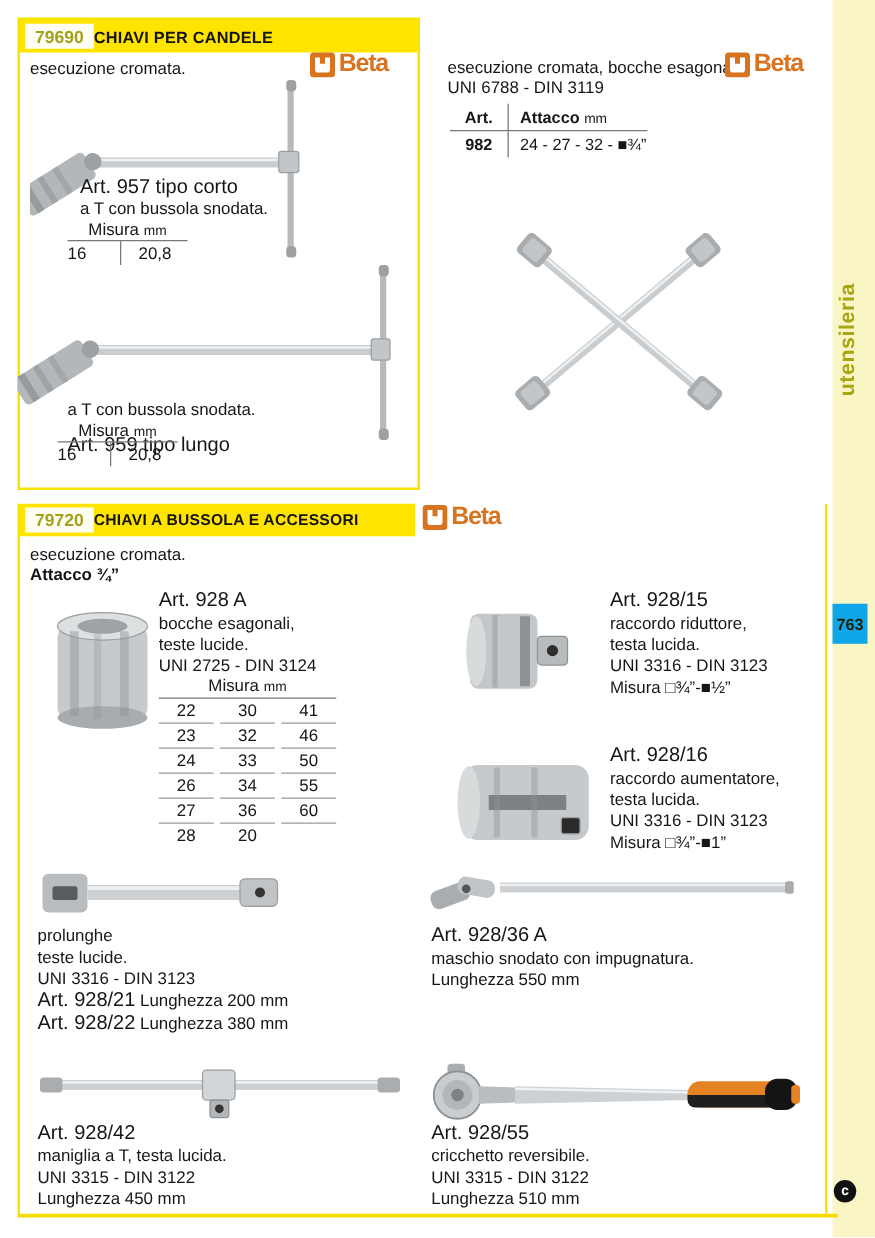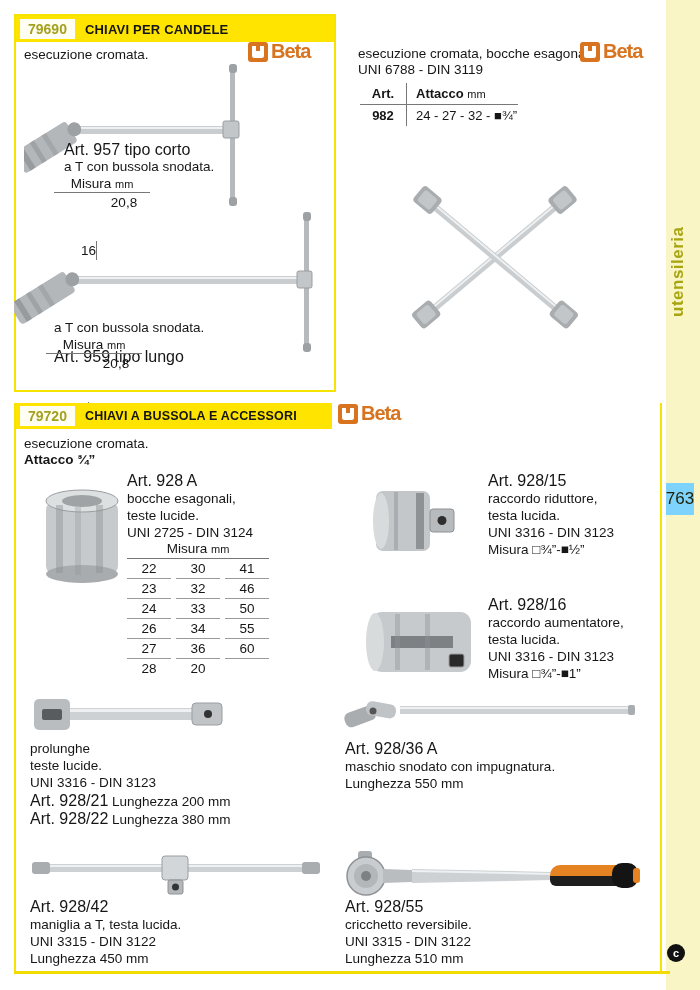--- a/index.html
+++ b/index.html
@@ -2,55 +2,55 @@
 <html><head>
 <meta charset="utf-8">
 <style>
   html,body{margin:0;padding:0;background:#fff;}
   .page{position:relative;width:700px;height:990px;background:#ffffff;overflow:hidden;
         font-family:"Liberation Sans",sans-serif;color:#161616;}
   
   .panel{position:absolute;background:#fff;border:2px solid #F6E300;}
   .panel-open{position:absolute;background:#fff;border-left:2px solid #F6E300;border-right:2px solid #F6E300;}
   .hdr{display:flex;align-items:center;background:#FFE400;height:26px;padding-left:4px;box-sizing:border-box;}
-  .code{background:#FFFEF2;color:#A4A11E;font-weight:bold;font-size:14px;padding:1px 8px;margin-right:10px;line-height:18px;}
+  .code{background:#FFFEF2;color:#A4A11E;font-weight:bold;font-size:14px;padding:1px 8px;line-height:18px;}
   .ttl{font-weight:bold;font-size:13px;letter-spacing:.2px;color:#141414;}
   .ttl.small{font-size:12.5px;}
   
   .txt{position:absolute;font-size:13.5px;line-height:17px;}
   .b{font-weight:bold;}
   .art{font-weight:normal;font-size:16px;}
   
   .beta{position:absolute;display:flex;align-items:center;gap:3px;}
   .beta-word{color:#D8731F;font-weight:800;font-size:20px;letter-spacing:-1px;line-height:20px;}
   
   .mis{position:absolute;font-size:13.5px;}
   .mis-h{border-bottom:1.5px solid #777;text-align:center;width:96px;padding-bottom:1px;}
   .unit{font-size:11px;}
   .mis-vals{display:flex;}
-  .mv1{width:42px;text-align:right;border-right:1.5px solid #777;padding:2px 0;margin-top:48px;}
+  .mv1{width:42px;text-align:left;border-right:1.5px solid #777;padding:2px 0;}
   .mv2{width:54px;text-align:center;padding:2px 0;}
   
   .att{position:absolute;font-size:13px;width:158px;}
   .att .row{display:flex;align-items:center;border-bottom:1.5px solid #777;height:21px;}
   .att .row.last{border-bottom:none;}
   .att .c1{width:46px;text-align:center;border-right:1.5px solid #777;height:21px;line-height:21px;font-weight:bold;}
   .att .c2{padding-left:9px;white-space:nowrap;}
   
   .mgrid{position:absolute;display:grid;grid-template-columns:44px 44px 44px;column-gap:5px;font-size:13.5px;}
   .mhead{grid-column:1/4;text-align:center;border-bottom:1.5px solid #777;padding-bottom:2px;}
   .mcell{text-align:center;height:19px;line-height:19px;border-bottom:1.5px solid #9a9a9a;}
   .mcell.nb{border-bottom:none;}
   
   .strip{position:absolute;left:666px;top:0;width:34px;height:990px;background:#FAF5C5;}
   .vlabel{position:absolute;left:668px;top:192px;height:160px;width:26px;
           writing-mode:vertical-rl;transform:rotate(180deg);
           color:#A8A513;font-weight:bold;font-size:17px;letter-spacing:.5px;text-align:center;}
-  .ptab{position:absolute;left:666px;top:483px;width:28px;height:32px;background:#7dd3fc;
-        display:flex;align-items:center;justify-content:center;font-weight:normal;font-size:17px;color:#1F1F03;}
+  .ptab{position:absolute;left:666px;top:483px;width:28px;height:32px;background:#0ea5e9;
+        display:flex;align-items:center;justify-content:center;font-weight:bold;font-size:13px;color:#1F1F03;}
   .cmark{position:absolute;left:667px;top:944px;width:18px;height:18px;border-radius:50%;background:#111;
          color:#fff;font-weight:bold;font-size:11px;display:flex;align-items:center;justify-content:center;}
   .botline{position:absolute;left:14px;top:971px;width:656px;height:3px;background:#F2DC00;}
   svg{position:absolute;display:block;}
 </style>
 </head>
 <body>
 
 <div class="page">
 

